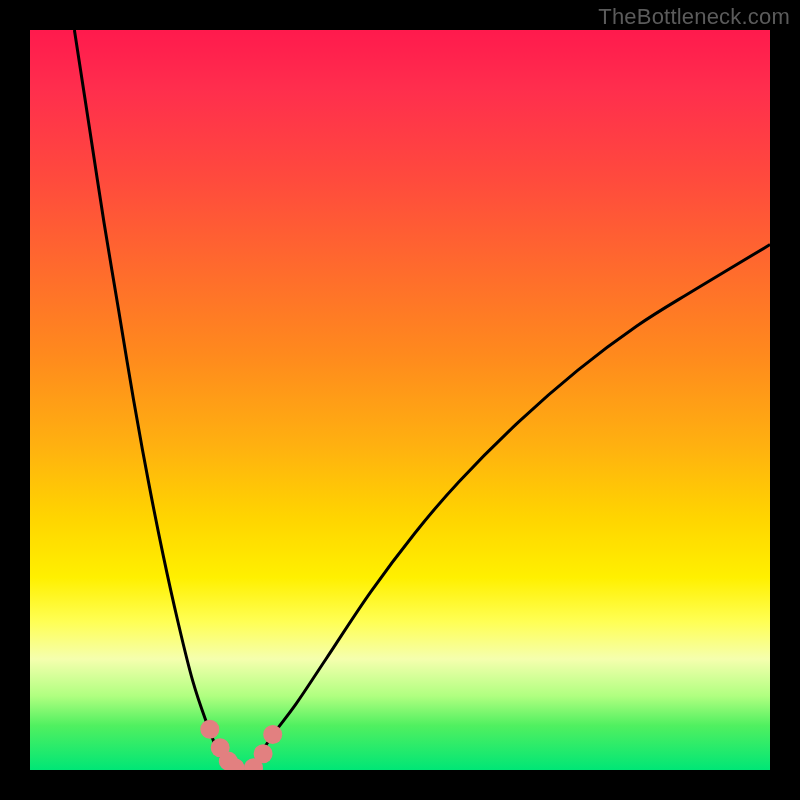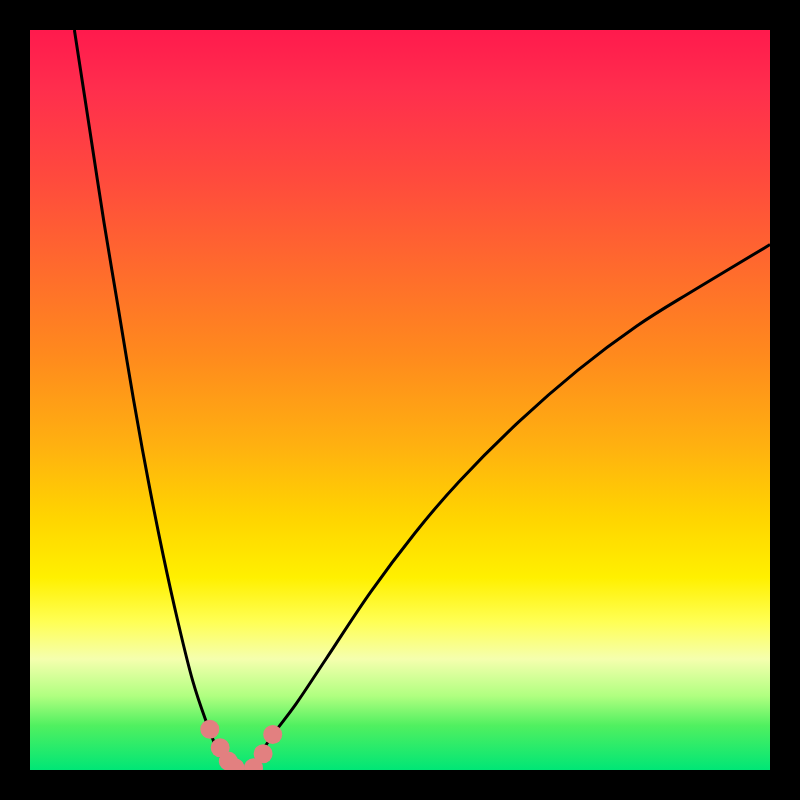--- a/index.html
+++ b/index.html
@@ -56,20 +56,21 @@
   }
   .curve circle.marker {
     fill: #e28080;
     stroke: none;
   }
 </style>
 </head>
 <body>
 
 <div class="frame">
+  <div class="watermark">TheBottleneck.com</div>
   <div class="plot-area">
     <svg class="curve" viewBox="0 0 740 740" preserveAspectRatio="none">
       <path id="left-curve" class="line" d="M 44.40 0.00 C 47.06 17.32, 53.87 61.57, 59.20 96.20 C 64.53 130.83, 68.67 159.10, 74.00 192.40 C 79.33 225.70, 83.47 249.23, 88.80 281.20 C 94.13 313.17, 98.27 339.36, 103.60 370.00 C 108.93 400.64, 113.07 423.43, 118.40 451.40 C 123.73 479.37, 127.87 500.09, 133.20 525.40 C 138.53 550.71, 142.67 569.36, 148.00 592.00 C 153.33 614.64, 157.47 632.55, 162.80 651.20 C 168.13 669.85, 173.60 684.28, 177.60 695.60 C 181.60 706.92, 182.34 708.11, 185.00 714.10 C 187.66 720.09, 189.74 724.90, 192.40 728.90 C 195.06 732.90, 198.47 734.97, 199.80 736.30"></path>
       <path id="right-curve" class="line" d="M 222.00 736.30 C 223.33 734.30, 225.40 731.19, 229.40 725.20 C 233.40 719.21, 237.54 712.32, 244.20 703.00 C 250.86 693.68, 257.08 686.72, 266.40 673.40 C 275.72 660.08, 282.68 648.98, 296.00 629.00 C 309.32 609.02, 324.42 585.04, 340.40 562.40 C 356.38 539.76, 368.82 523.18, 384.80 503.20 C 400.78 483.22, 410.55 471.38, 429.20 451.40 C 447.85 431.42, 467.09 412.18, 488.40 392.20 C 509.71 372.22, 526.29 357.72, 547.60 340.40 C 568.91 323.08, 585.49 310.65, 606.80 296.00 C 628.11 281.35, 642.02 273.65, 666.00 259.00 C 689.98 244.35, 726.68 222.59, 740.00 214.60"></path>
       <g id="markers">
           <circle class="marker" cx="179.82" cy="699.30" r="9.5"></circle>
           <circle class="marker" cx="190.18" cy="717.80" r="9.5"></circle>
           <circle class="marker" cx="198.32" cy="731.12" r="9.5"></circle>
           <circle class="marker" cx="204.98" cy="737.78" r="9.5"></circle>
           <circle class="marker" cx="223.48" cy="737.78" r="9.5"></circle>

